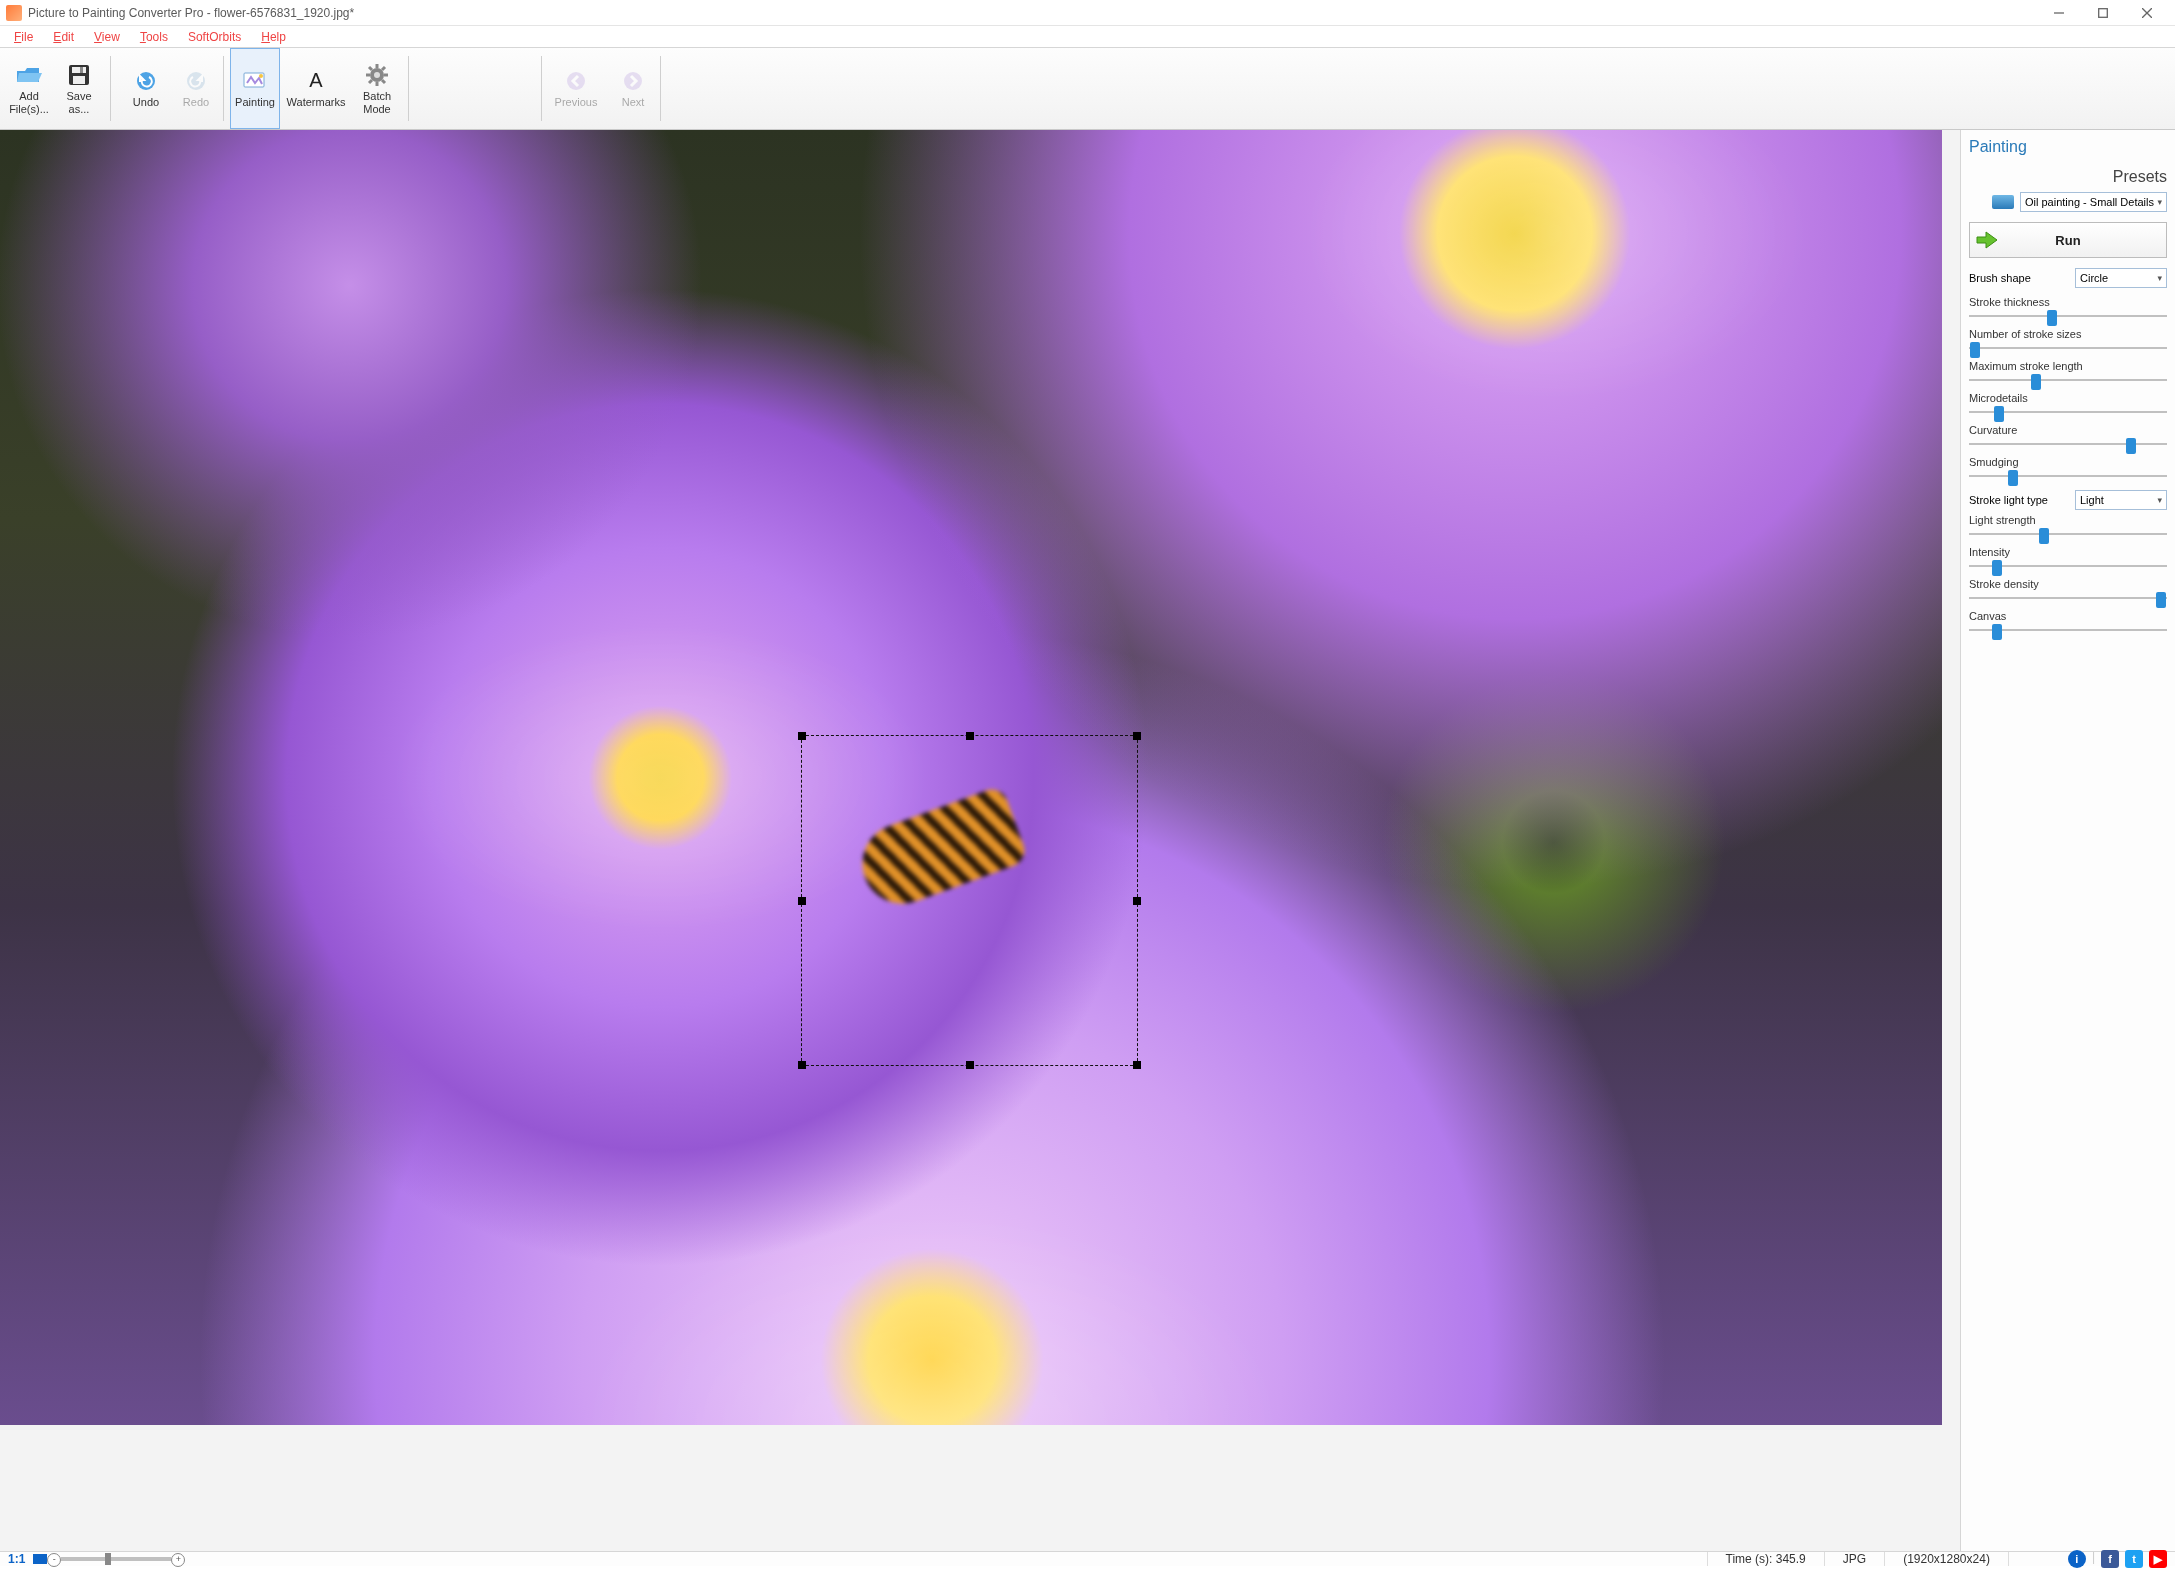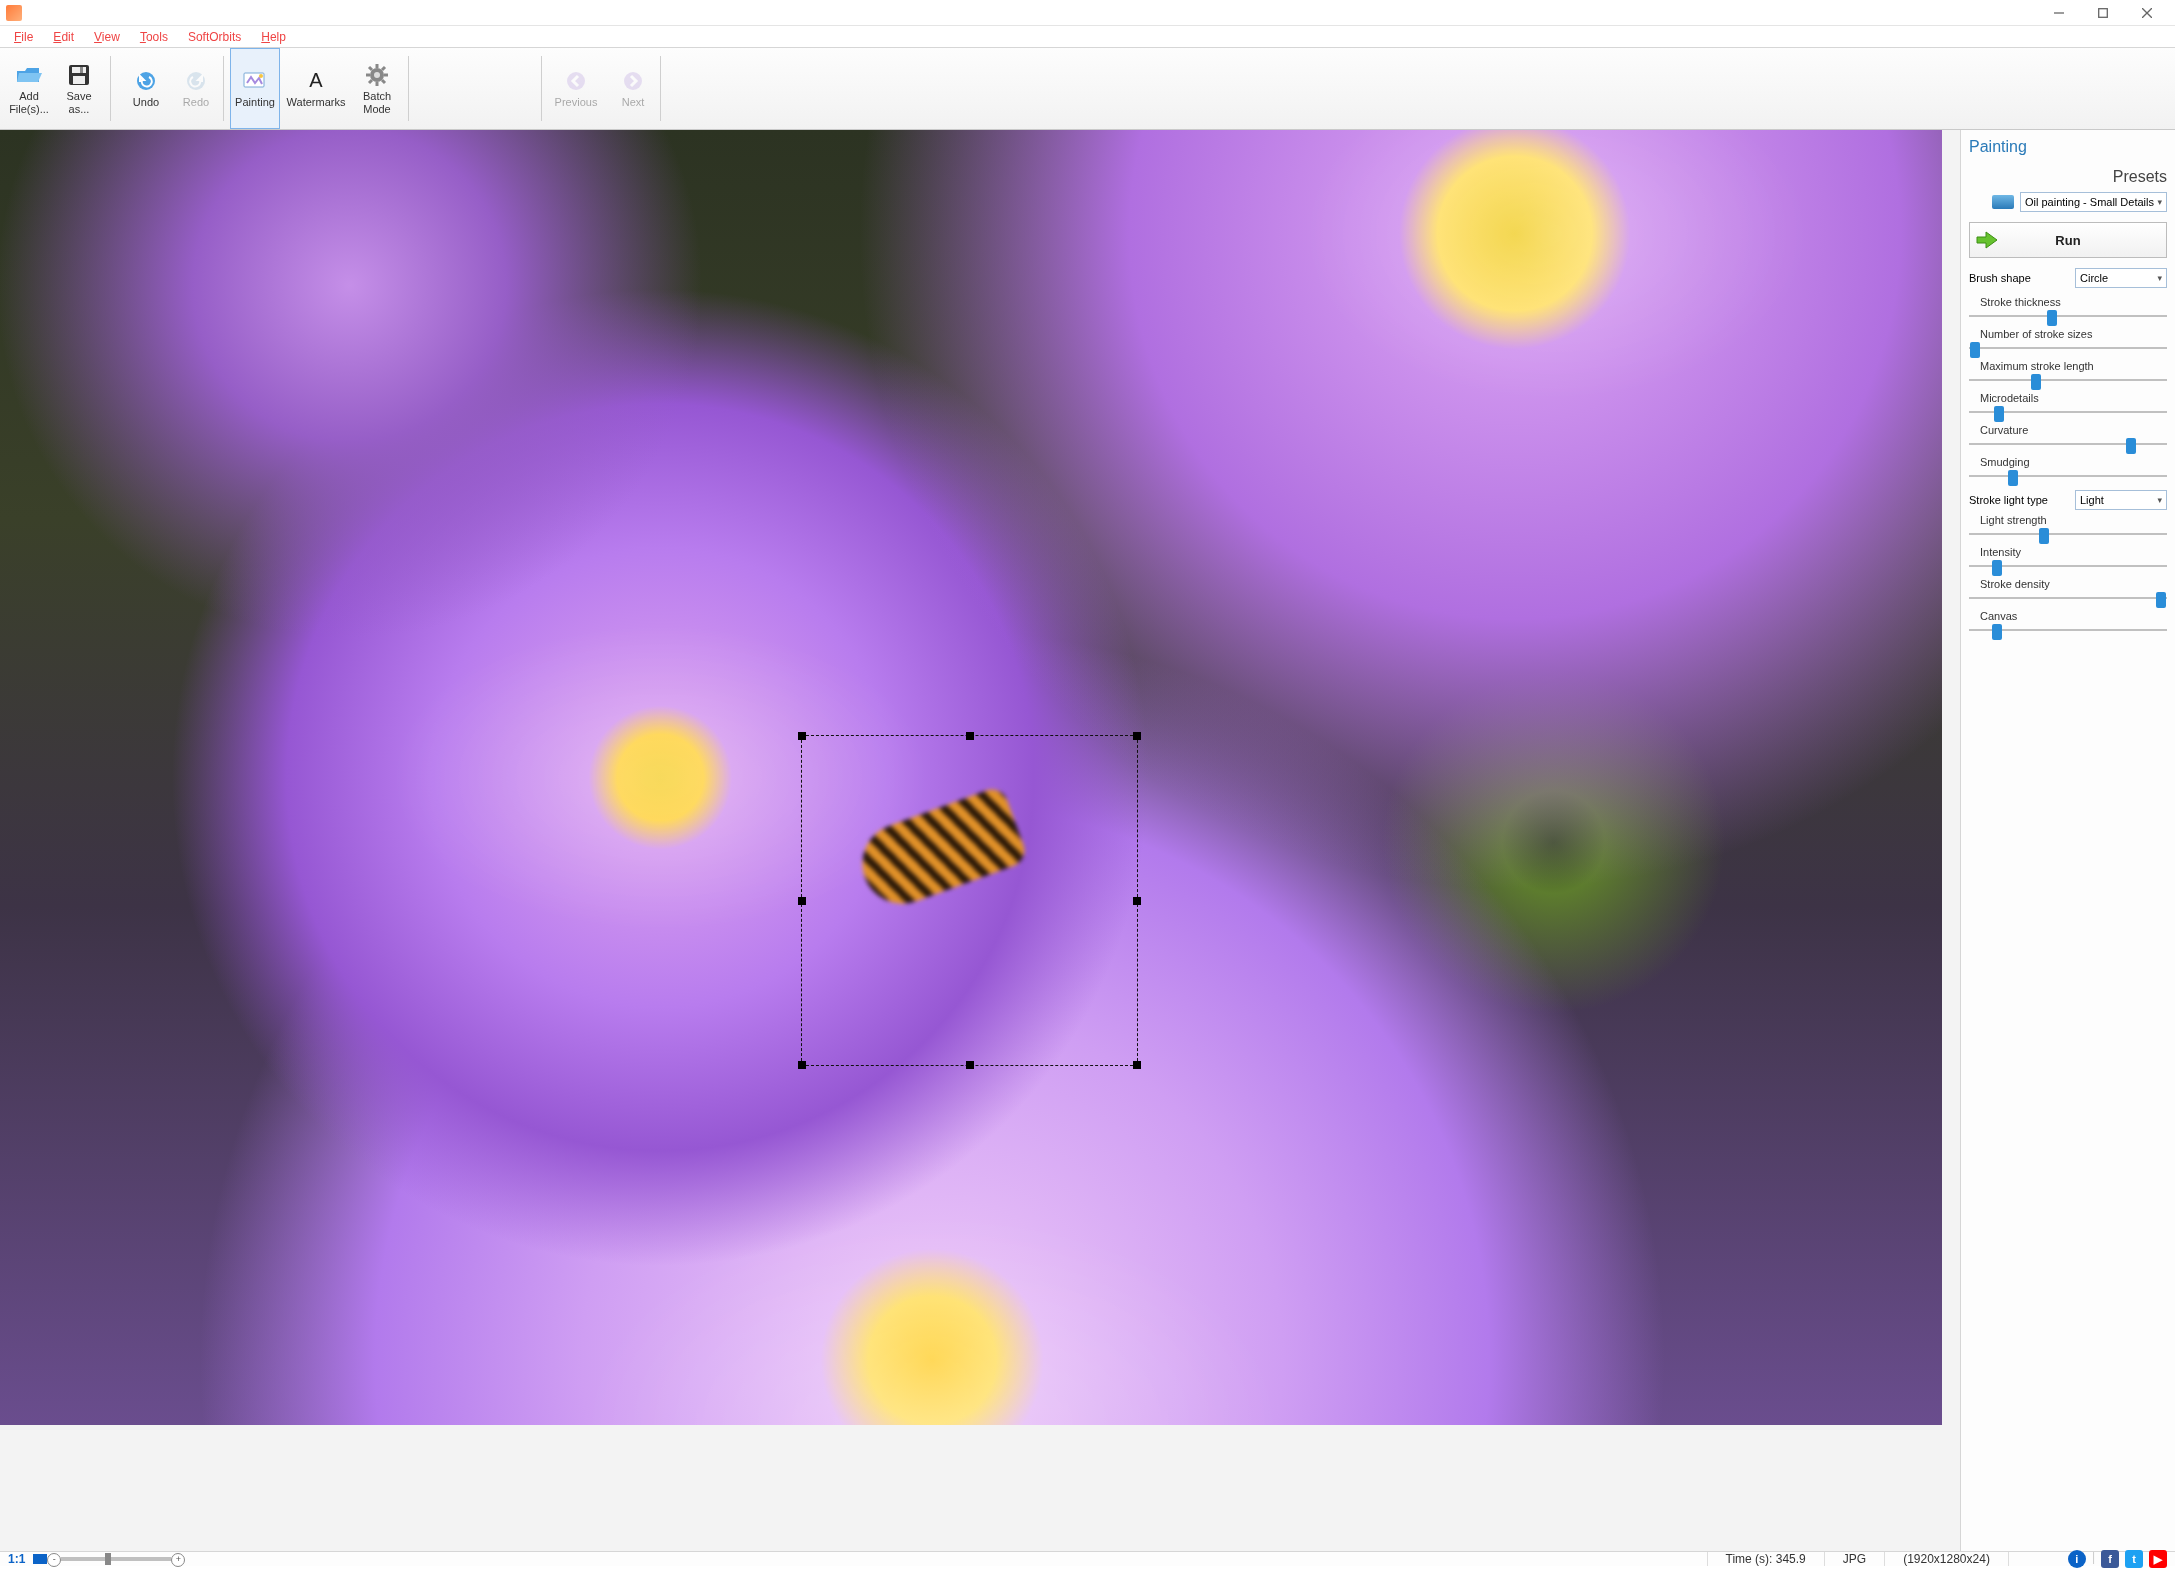--- a/index.html
+++ b/index.html
@@ -69,21 +69,21 @@
 .panel { width: 215px; background: #fdfdfd; border-left: 1px solid #d6d6d6; padding: 6px 8px; display: flex; flex-direction: column; gap: 4px; }
 .panel h2 { color: #2a7ab8; font-size: 16px; font-weight: 400; margin: 2px 0 8px; }
 .preset-row { display: flex; align-items: center; gap: 6px; padding-left: 23px; }
 .preset-row .ico { width: 22px; height: 14px; background: linear-gradient(#6fb7e5,#2a7ab8); border-radius: 2px; }
 .preset-label { font-size: 16px; margin-left: 28px; margin-bottom: 2px; color: #444; text-align: right; }
 .preset-select { flex: 1; font-size: 11px; height: 20px; border: 1px solid #a6bfd9; background: #fff; padding: 0 4px; display: flex; align-items: center; justify-content: space-between; }
 .run-btn { margin-top: 6px; height: 36px; border: 1px solid #bcbcbc; background: linear-gradient(#fff,#f1f1f1); display: flex; align-items: center; justify-content: center; gap: 8px; font-size: 13px; font-weight: 600; color: #222; position: relative; }
 .run-btn .arrow { position: absolute; left: 6px; width: 22px; height: 22px; }
 .ctl-row { display: flex; align-items: center; justify-content: space-between; font-size: 11px; margin-top: 6px; }
 .ctl-row .sel { width: 92px; height: 20px; border: 1px solid #a6bfd9; background: #fff; font-size: 11px; display: flex; align-items: center; justify-content: space-between; padding: 0 4px; }
-.slider-lbl { font-size: 11px; color: #333; margin-top: 4px; margin-left: 11px; }
+.slider-lbl { font-size: 11px; color: #333; margin-top: 4px; }
 .slider { position: relative; height: 16px; }
 .slider .track { position: absolute; left: 0; right: 0; top: 7px; height: 2px; background: #c0c0c0; }
 .slider .thumb { position: absolute; top: 2px; width: 10px; height: 16px; background: #2a8dd8; border-radius: 2px; transform: translateX(-5px); }
 
 
 .statusbar { height: 15px; background: #fdfdfd; border-top: 1px solid #d6d6d6; display: flex; align-items: center; font-size: 12px; color: #333; padding: 0 8px; }
 .statusbar .zoom { color: #0b63c7; font-weight: 600; margin-right: 8px; }
 .statusbar .zoom-ico { width: 14px; height: 10px; border: 2px solid #0b63c7; display: inline-block; margin-right: 10px; background: #0b63c7; }
 .statusbar .zslider { width: 110px; height: 4px; background: #c0c0c0; position: relative; margin: 0 4px; }
 .statusbar .zslider::before,.statusbar .zslider::after{content:"";position:absolute;top:-4px;width:12px;height:12px;border:1px solid #888;border-radius:50%;background:#fff;font-size:9px;line-height:10px;text-align:center;color:#555}
@@ -93,20 +93,21 @@
 .statusbar .spacer { flex: 1; }
 .statusbar .social { display: flex; gap: 6px; padding-left: 10px; }
 .social-ico { width: 18px; height: 18px; border-radius: 3px; display: flex; align-items: center; justify-content: center; color: #fff; font-size: 11px; font-weight: 700; }
 .chev { font-size: 9px; color: #555; }
 </style>
 </head>
 <body>
 
 <div class="titlebar">
   <div class="app-icon"></div>
+  <div class="title">Picture to Painting Converter Pro - flower-6576831_1920.jpg*</div>
   <div class="win-controls">
     <div class="win-btn">
         <svg viewBox="0 0 10 10">
           <line x1="0" y1="5" x2="10" y2="5" stroke="#666" stroke-width="1.3"></line>
         </svg>
       </div>
     <div class="win-btn">
         <svg viewBox="0 0 10 10">
           <rect x="0.7" y="0.7" width="8.6" height="8.6" fill="none" stroke="#666" stroke-width="1.3"></rect>
         </svg>

